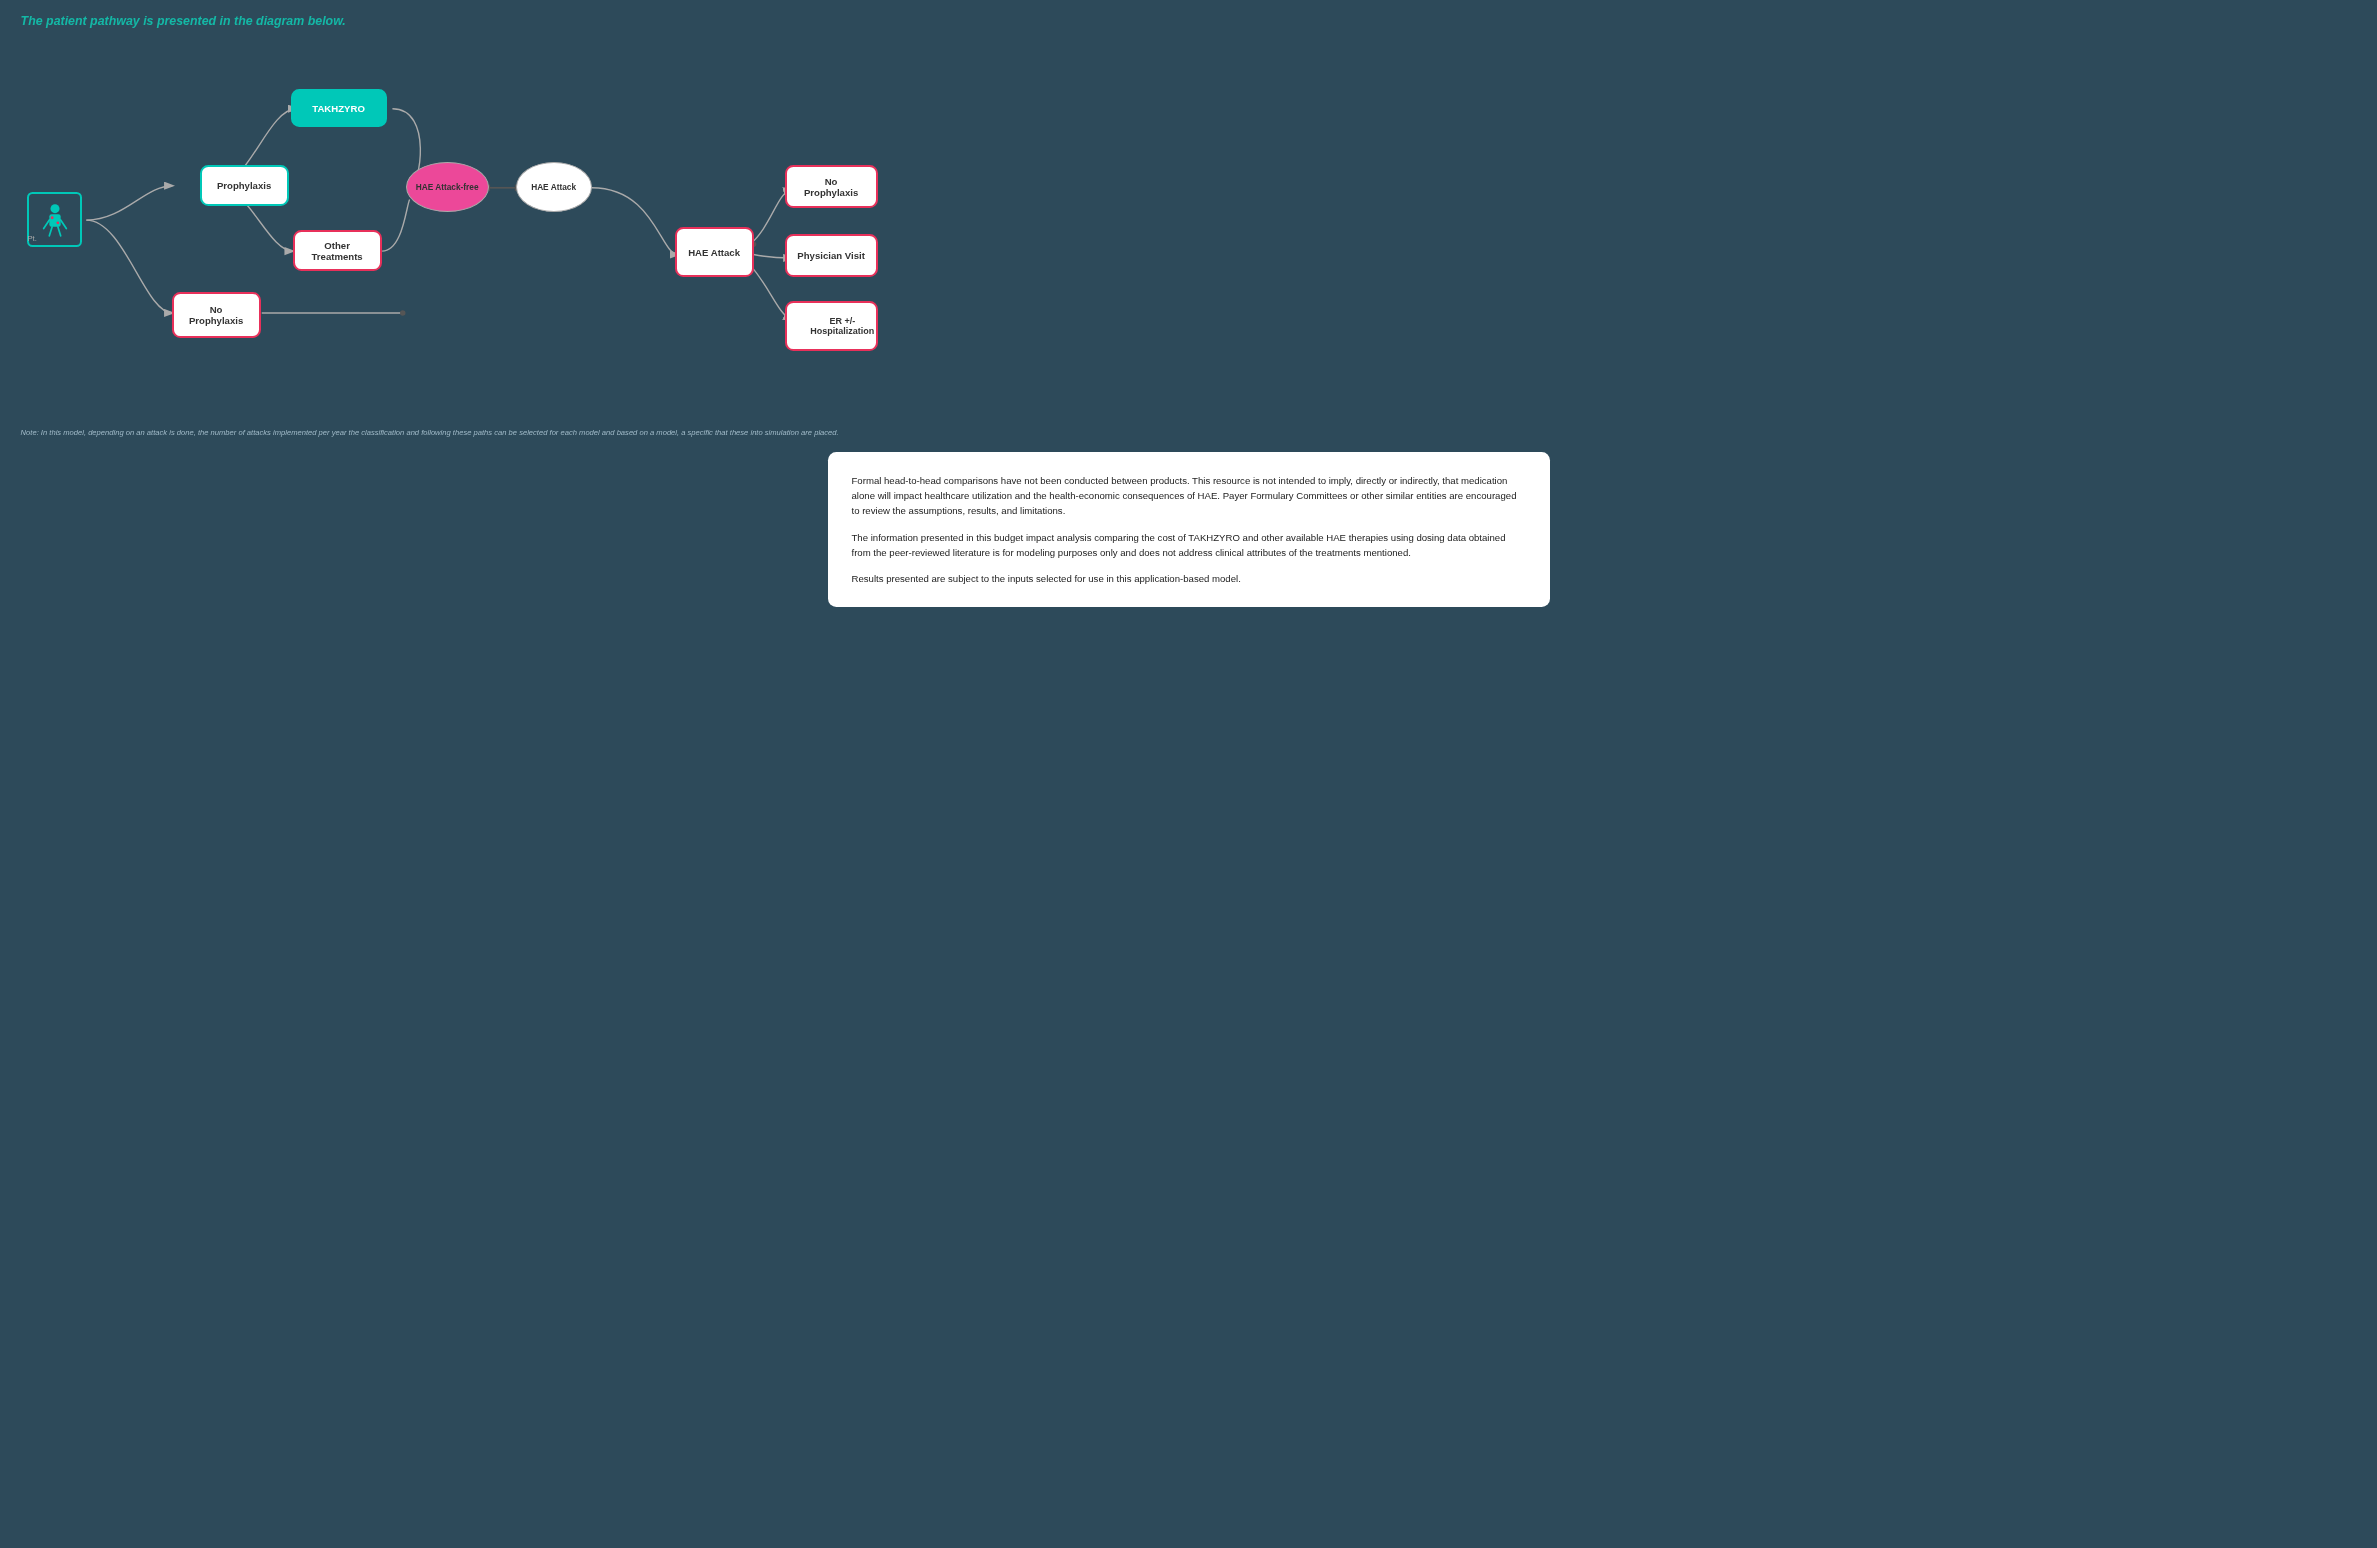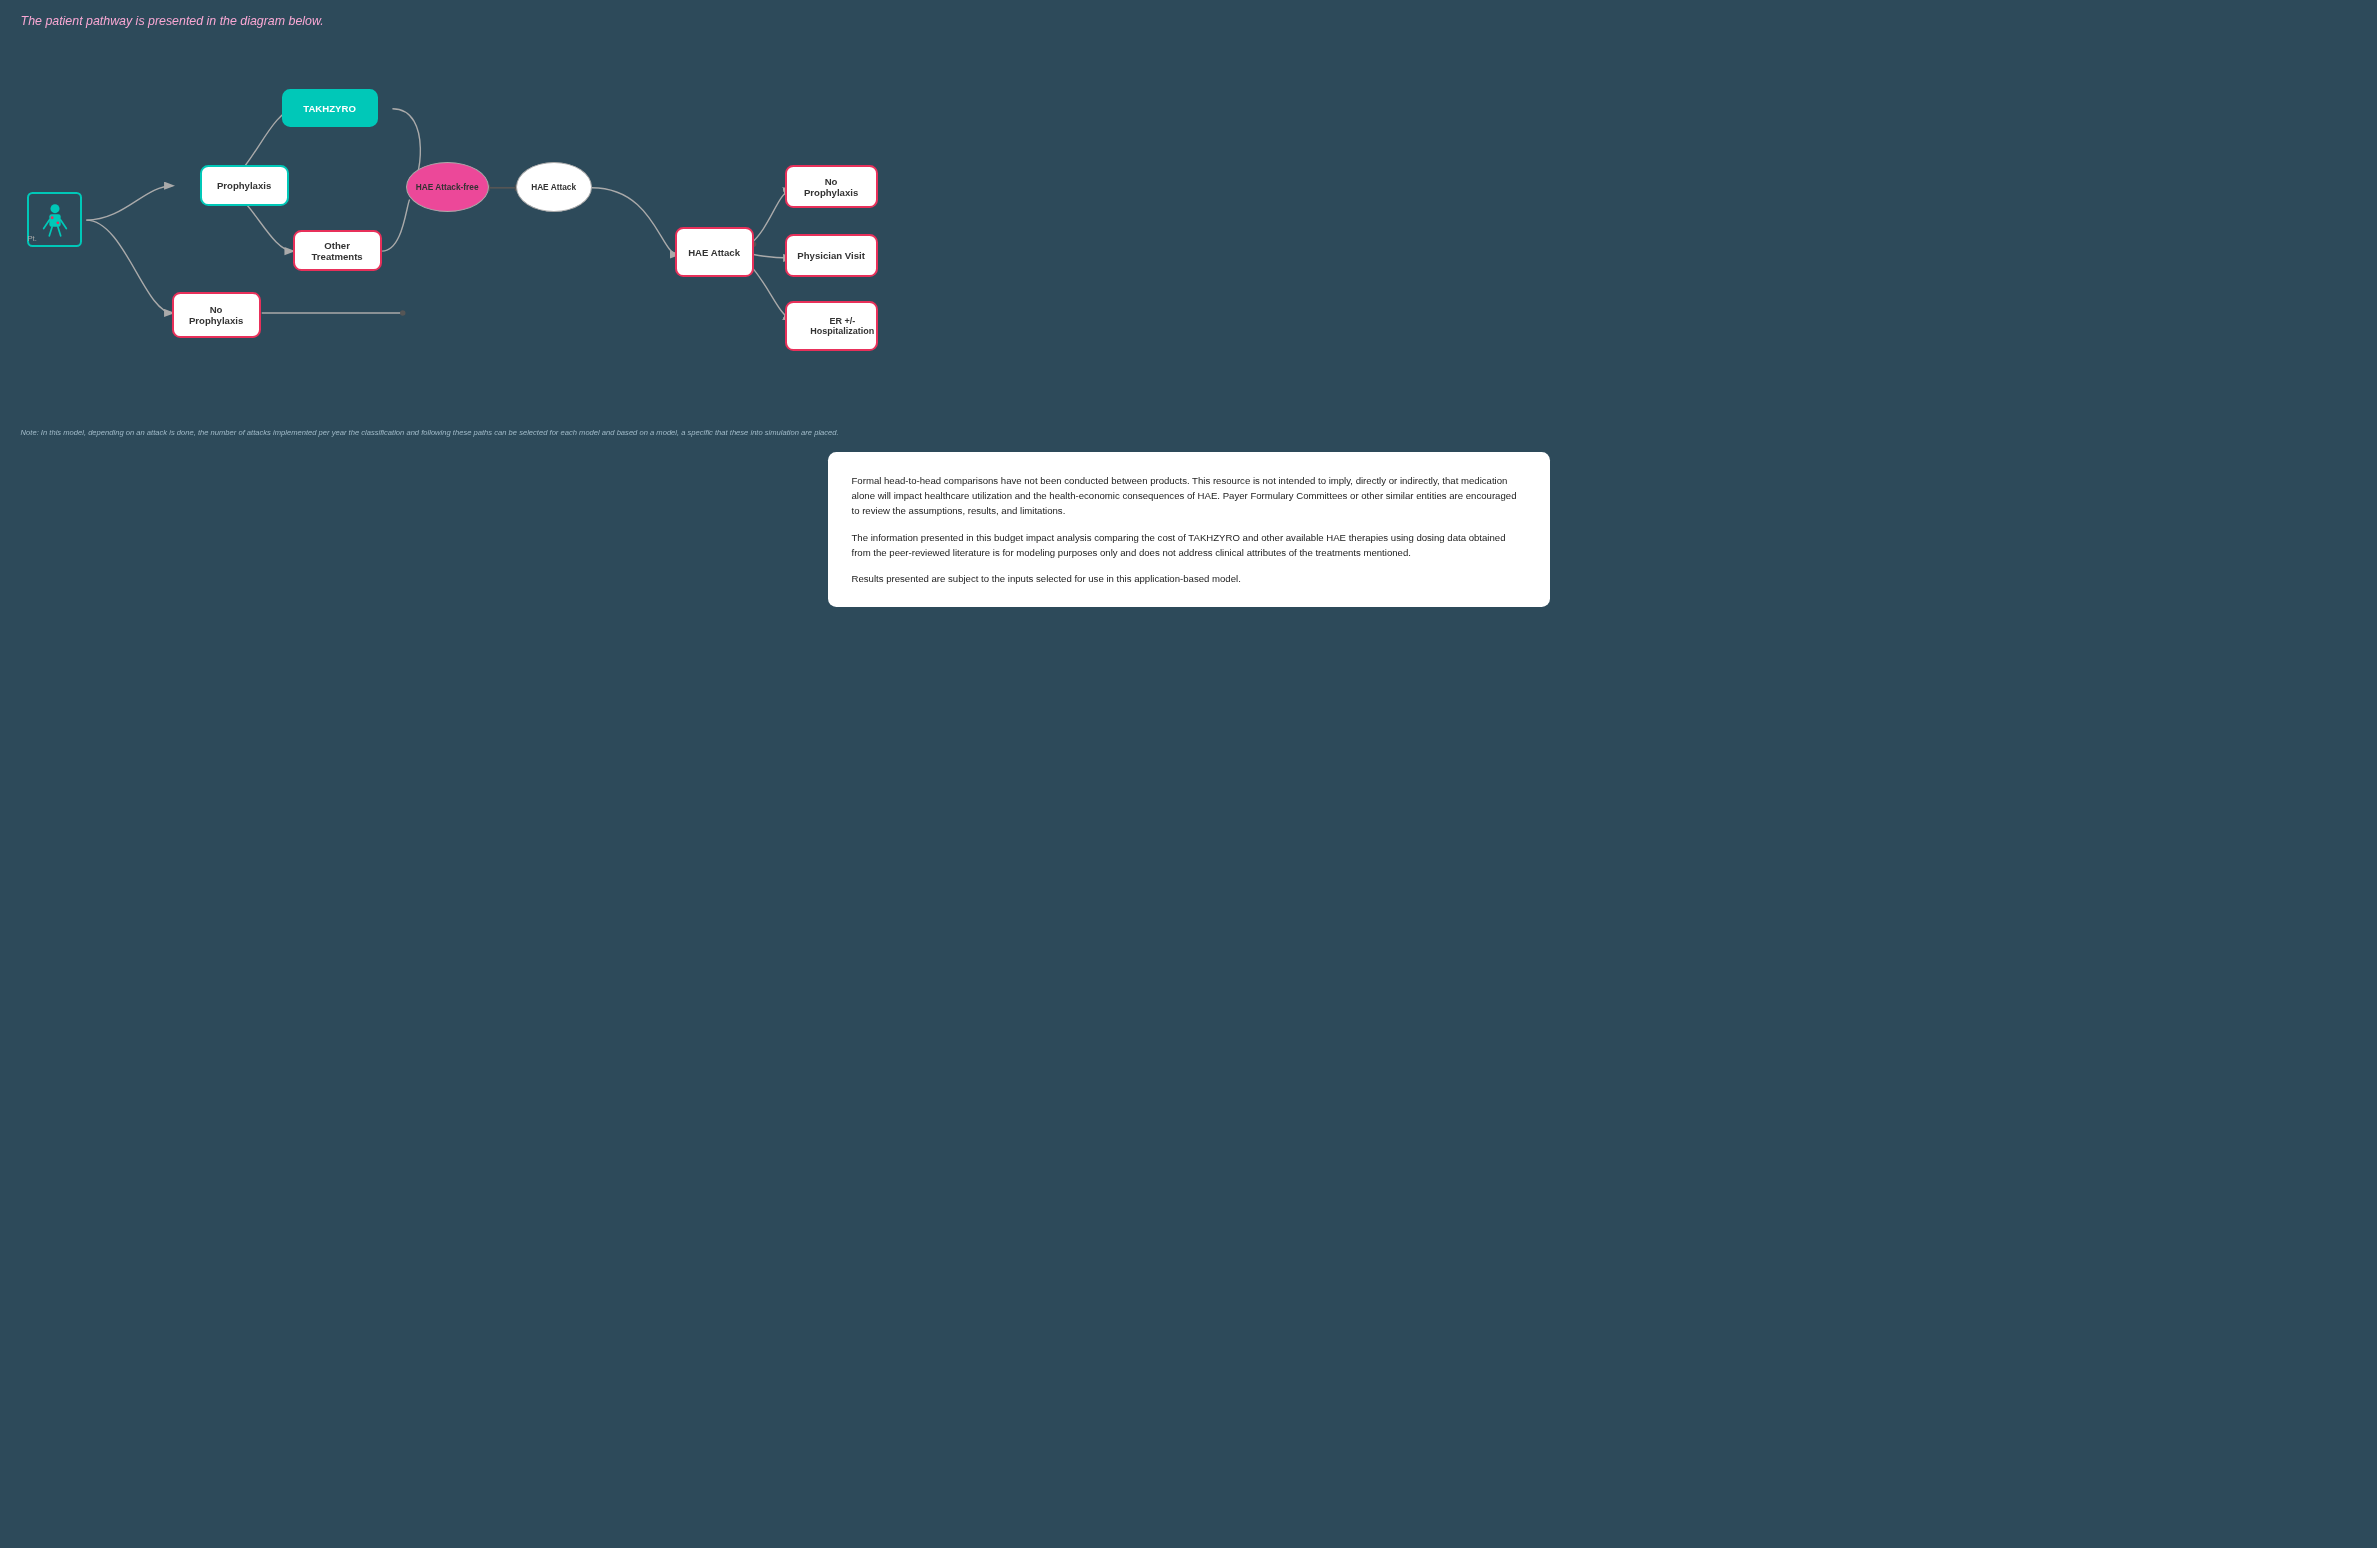--- a/index.html
+++ b/index.html
@@ -3,23 +3,23 @@
   <meta charset="utf-8">
   <style>
     * { box-sizing: border-box; margin: 0; padding: 0; }
     body {
       background: #2d4a5a;
       font-family: Arial, sans-serif;
       min-height: 100vh;
       padding: 13.8px 20.6px;
     }
     .page-title {
-      color: #f9a8d4;
+      color: #14b8a6;
       font-size: 12.4px;
-      font-weight: normal;
+      font-weight: bold;
       margin-bottom: 20.6px;
       font-style: italic;
     }
     .diagram-area {
       position: relative;
       width: 100%;
       height: 358px;
       margin-bottom: 20.6px;
     }
     svg.connections {
@@ -66,21 +66,21 @@
     .node-prophylaxis {
       width: 89px;
       height: 41px;
       left: 151px;
       top: 117px;
       margin-left: 28px;
     }
     .node-takhzyro {
       width: 96px;
       height: 38px;
-      left: 261px;
+      left: 270px;
       top: 41px;
       background: #00c8b8;
       color: white;
       border: 2.1px solid #00c8b8;
     }
     .node-other-treatments {
       width: 89px;
       height: 41px;
       left: 272px;
       top: 182px;

